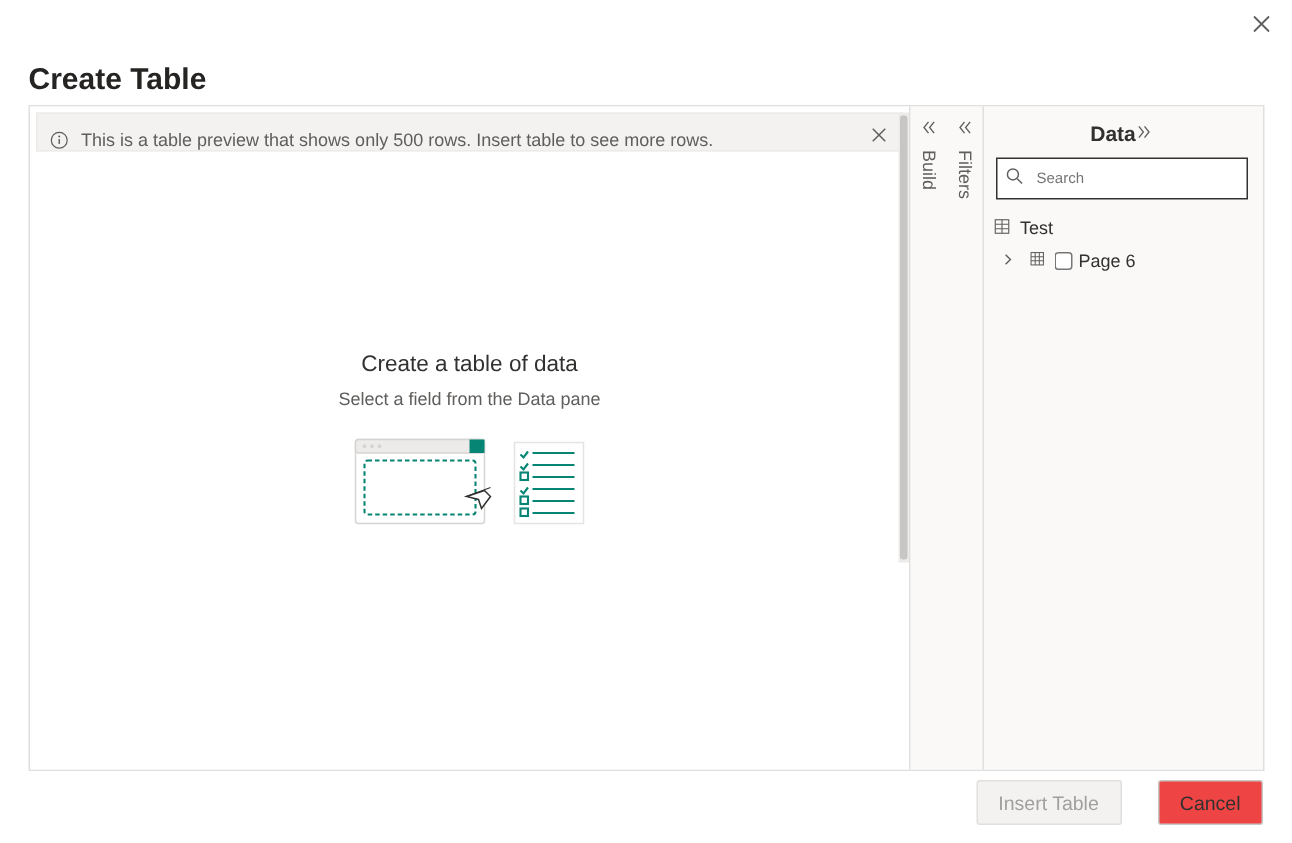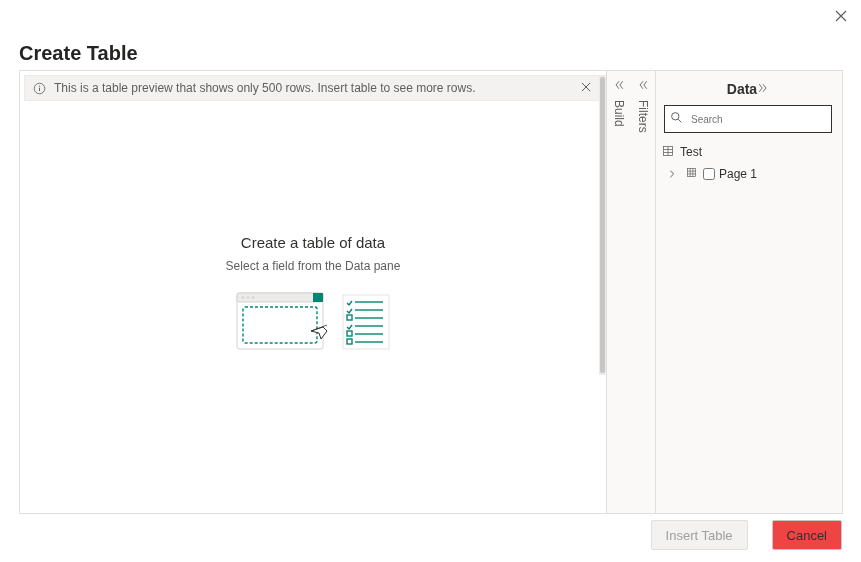--- a/index.html
+++ b/index.html
@@ -52,21 +52,21 @@
     }
     .info-bar {
       position: absolute;
       top: 4px;
       left: 4px;
       right: 4px;
       height: 26px;
       background: #f3f2f1;
       border: 1px solid #edebe9;
       display: flex;
-      align-items: center;
+      align-items: flex-end;
       padding: 0 8px;
       color: #605e5c;
       font-size: 12px;
     }
     .info-bar .info-icon {
       margin-right: 8px;
       display: inline-flex;
     }
     .info-bar .info-close {
       margin-left: auto;
@@ -360,21 +360,21 @@
         <span class="hier-ico">
           <svg width="11" height="11" viewBox="0 0 16 16">
               <rect x="2" y="2" width="12" height="12" stroke="currentColor" fill="none"></rect>
               <line x1="6" y1="2" x2="6" y2="14" stroke="currentColor"></line>
               <line x1="10" y1="2" x2="10" y2="14" stroke="currentColor"></line>
               <line x1="2" y1="6" x2="14" y2="6" stroke="currentColor"></line>
               <line x1="2" y1="10" x2="14" y2="10" stroke="currentColor"></line>
             </svg>
         </span>
         <input type="checkbox" style="">
-        <span>Page 1</span>
+        <span>Page 6</span>
       </div>
     </div>
   </div>
 
 </div>
 
 <div class="footer">
   <button class="btn" disabled="">Insert Table</button>
   <button class="btn">Cancel</button>
 </div>

